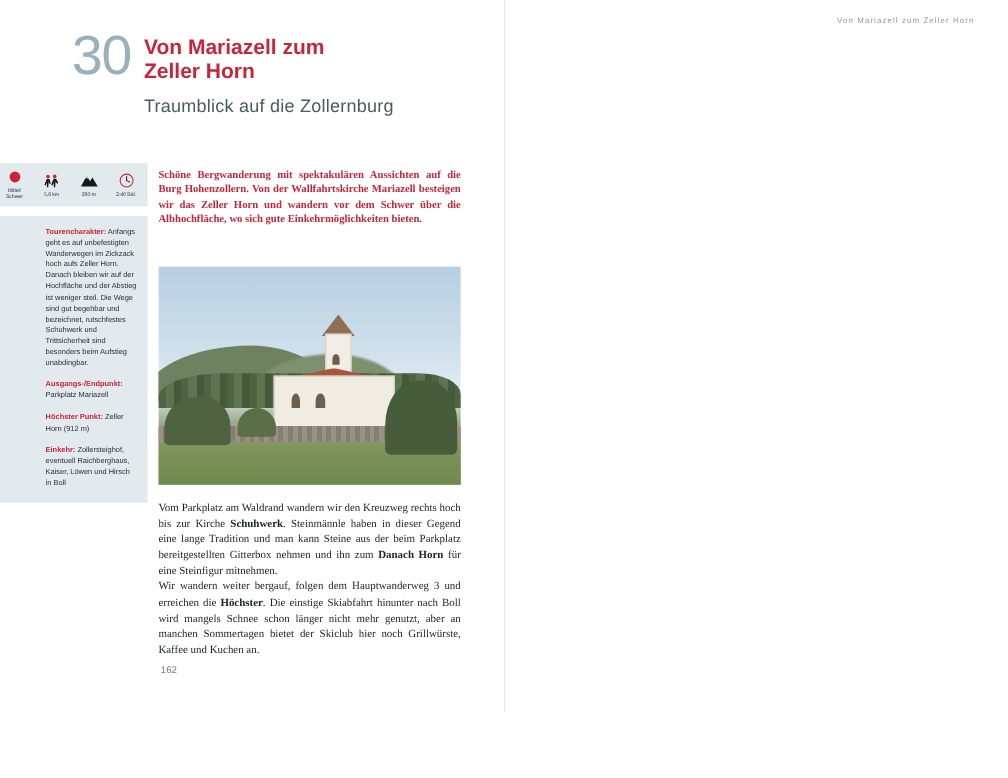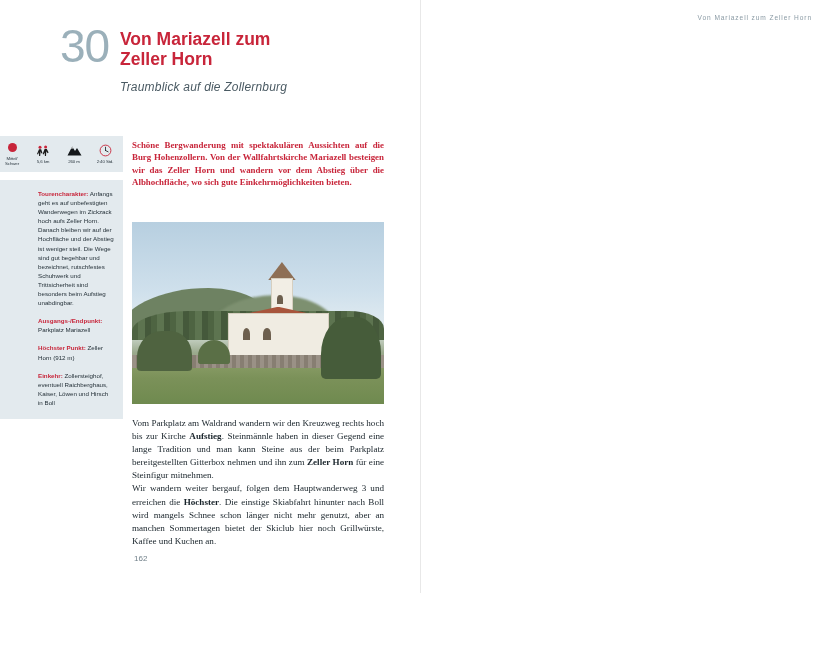--- a/index.html
+++ b/index.html
@@ -73,24 +73,23 @@
     font-family: "Liberation Sans", sans-serif;
     font-size: 17.5px;
     line-height: 19.5px;
     font-weight: bold;
     color: #c8253a;
     max-width: 200px;
   }
   #tour-subtitle {
     margin-top: 11px;
     font-family: "Liberation Sans", sans-serif;
-    font-size: 12px;
+    font-size: 15px;
     color: #4a5a63;
     letter-spacing: 0.2px;
-    font-style: italic;
   }
 
   
   #stats-strip {
     position: absolute;
     left: 0px; top: 136px;
     width: 123px; height: 36px;
     background: #e3eaee;
     display: flex;
     align-items: center;
@@ -285,21 +284,21 @@
           <svg width="13" height="13" viewBox="0 0 13 13" aria-hidden="true">
             <circle cx="6.5" cy="6.5" r="5.4" fill="none" stroke="#c8253a" stroke-width="0.9"></circle>
             <path d="M6.5 6.5 L6.5 3.2" stroke="#14181b" stroke-width="0.8" stroke-linecap="round"></path>
             <path d="M6.5 6.5 L9.1 7.8" stroke="#14181b" stroke-width="0.8" stroke-linecap="round"></path>
           </svg>
         </div>
         <div class="stat-label">2:40 Std.</div>
       </div>
     </div>
 
-    <div id="lead-paragraph">Schöne Bergwanderung mit spektakulären Aussichten auf die Burg Hohenzollern. Von der Wallfahrtskirche Mariazell besteigen wir das Zeller Horn und wandern vor dem Abstieg über die Albhochfläche, wo sich gute Einkehrmöglichkeiten bieten.</div>
+    <div id="lead-paragraph">Schöne Bergwanderung mit spektakulären Aussichten auf die Burg Hohenzollern. Von der Wallfahrtskirche Mariazell besteigen wir das Zeller Horn und wandern vor dem Schwer über die Albhochfläche, wo sich gute Einkehrmöglichkeiten bieten.</div>
 
     <div id="info-sidebar">
       <p>
         <span class="info-key">Tourencharakter:</span><span> Anfangs geht es auf unbefestigten Wanderwegen im Zickzack hoch aufs Zeller Horn. Danach bleiben wir auf der Hochfläche und der Abstieg ist weniger steil. Die Wege sind gut begehbar und bezeichnet, rutschfestes Schuhwerk und Trittsicherheit sind besonders beim Aufstieg unabdingbar.</span>
       </p>
       <p>
         <span class="info-key">Ausgangs-/Endpunkt:</span><span> Parkplatz Mariazell</span>
       </p>
       <p>
         <span class="info-key">Höchster Punkt:</span><span> Zeller Horn (912 m)</span>
@@ -322,21 +321,21 @@
       <div class="church-win" style="left:52%;top:58%;width:3%;height:7%;"></div>
       <div class="church-win" style="left:57.5%;top:40%;width:2.5%;height:5%;"></div>
       <div class="meadow"></div>
       <div class="wall"></div>
       <div class="shrub-mid"></div>
       <div class="bush-l"></div>
       <div class="bush-r"></div>
     </div>
 
     <div id="body-left">
-      <p>Vom Parkplatz am Waldrand wandern wir den Kreuzweg rechts hoch bis zur Kirche <b>Aufstieg</b>. Steinmännle haben in dieser Gegend eine lange Tradition und man kann Steine aus der beim Parkplatz bereitgestellten Gitterbox nehmen und ihn zum <b>Zeller Horn</b> für eine Steinfigur mitnehmen.</p>
+      <p>Vom Parkplatz am Waldrand wandern wir den Kreuzweg rechts hoch bis zur Kirche <b>Schuhwerk</b>. Steinmännle haben in dieser Gegend eine lange Tradition und man kann Steine aus der beim Parkplatz bereitgestellten Gitterbox nehmen und ihn zum <b>Danach Horn</b> für eine Steinfigur mitnehmen.</p>
       <p>Wir wandern weiter bergauf, folgen dem Hauptwanderweg 3 und erreichen die <b>Höchster</b>. Die einstige Skiabfahrt hinunter nach Boll wird mangels Schnee schon länger nicht mehr genutzt, aber an manchen Sommertagen bietet der Skiclub hier noch Grillwürste, Kaffee und Kuchen an.</p>
     </div>
 
     <div class="folio" id="folio-left">162</div>
   </div>
 
   <div class="page" id="page-right">
 
     <div class="running-head">Von Mariazell zum Zeller Horn</div>
 

